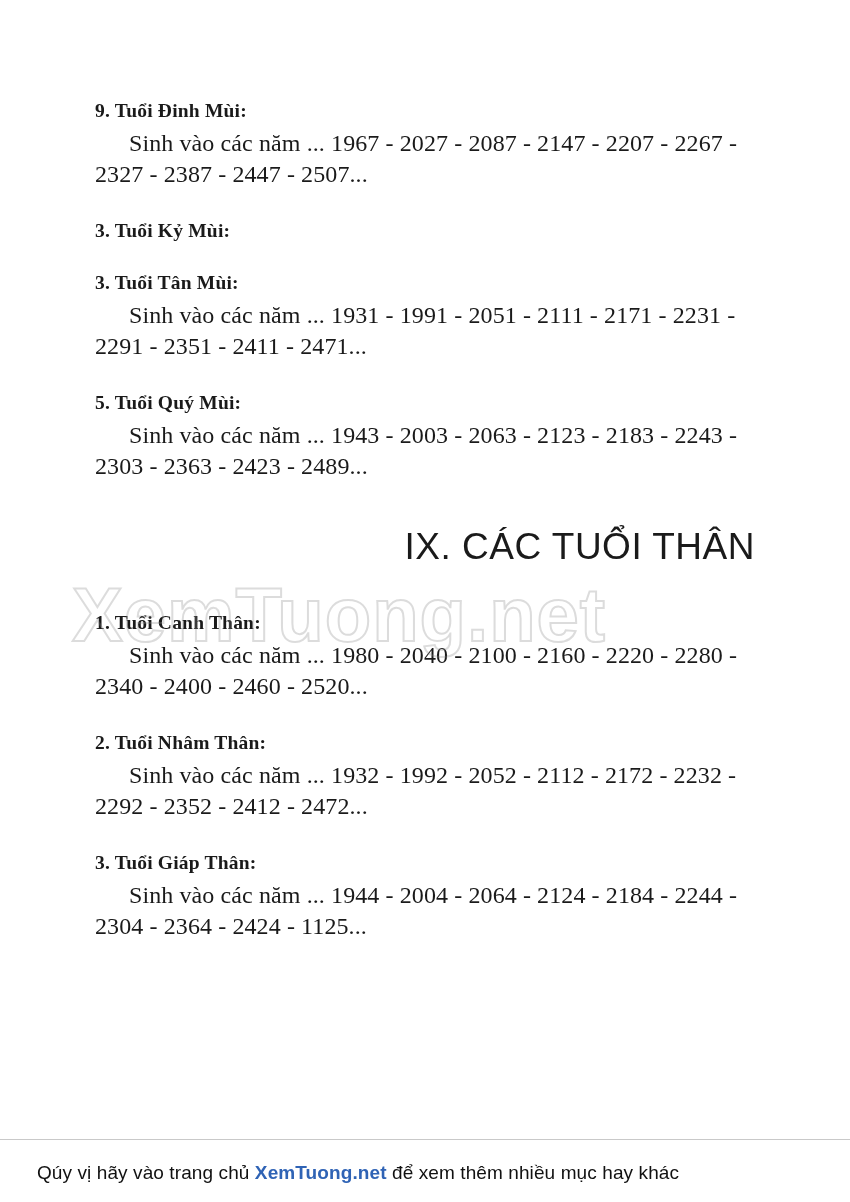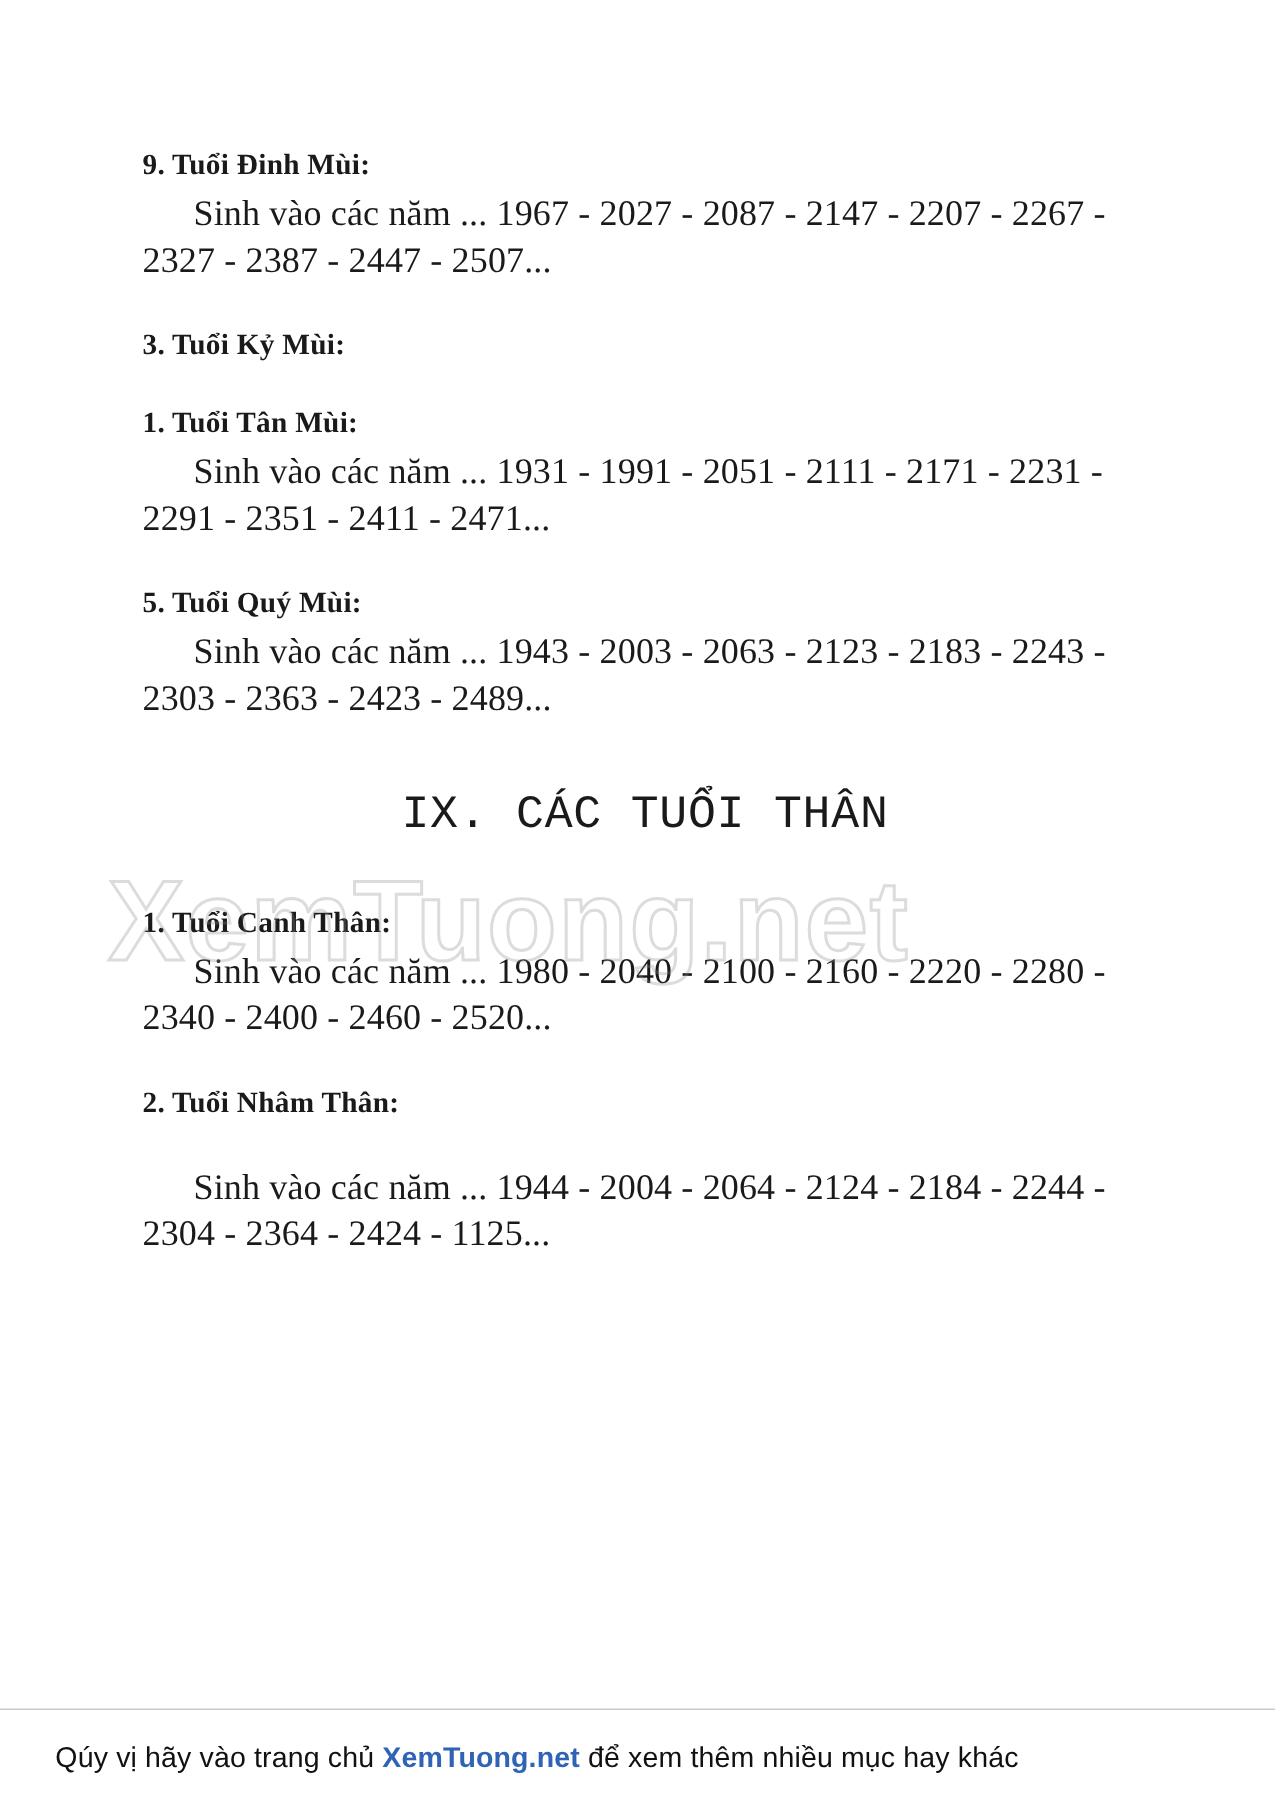--- a/index.html
+++ b/index.html
@@ -69,27 +69,27 @@
     font-size: 24px;
     line-height: 31px;
     margin: 0;
     padding: 0;
     text-indent: 34px;
     text-align: left;
     letter-spacing: 0.1px;
   }
 
   h2.section-title {
-    font-family: Liberation Mono, monospace;
-    font-size: 31px;
+    font-family: Liberation Sans, sans-serif;
+    font-size: 37px;
     font-weight: normal;
     margin: 44px 0 44px 0;
     padding: 0;
     letter-spacing: 0.5px;
-    text-align: center;
+    text-align: right;
     padding-left: 10px;
   }
 
   .footer {
     position: absolute;
     left: 0;
     bottom: 18px;
     width: 716px;
     text-align: center;
     font-family: "Liberation Sans", sans-serif;
@@ -122,41 +122,43 @@
     <div class="block">
       <h3 class="item-title">9. Tuổi Đinh Mùi:</h3>
       <p class="body-text">Sinh vào các năm ... 1967 - 2027 - 2087 - 2147 - 2207 - 2267 - 2327 - 2387 - 2447 - 2507...</p>
     </div>
 
     <div class="block">
       <h3 class="item-title">3. Tuổi Kỷ Mùi:</h3>
     </div>
 
     <div class="block">
-      <h3 class="item-title">1. Tuổi Tân Mùi:</h3>
+      <h3 class="item-title">3. Tuổi Tân Mùi:</h3>
       <p class="body-text">Sinh vào các năm ... 1931 - 1991 - 2051 - 2111 - 2171 - 2231 - 2291 - 2351 - 2411 - 2471...</p>
     </div>
 
     <div class="block tight">
       <h3 class="item-title">5. Tuổi Quý Mùi:</h3>
       <p class="body-text">Sinh vào các năm ... 1943 - 2003 - 2063 - 2123 - 2183 - 2243 - 2303 - 2363 - 2423 - 2489...</p>
     </div>
 
     <h2 class="section-title">IX. CÁC TUỔI THÂN</h2>
 
     <div class="block">
       <h3 class="item-title">1. Tuổi Canh Thân:</h3>
       <p class="body-text">Sinh vào các năm ... 1980 - 2040 - 2100 - 2160 - 2220 - 2280 - 2340 - 2400 - 2460 - 2520...</p>
     </div>
 
     <div class="block">
       <h3 class="item-title">2. Tuổi Nhâm Thân:</h3>
+      <p class="body-text">Sinh vào các năm ... 1932 - 1992 - 2052 - 2112 - 2172 - 2232 - 2292 - 2352 - 2412 - 2472...</p>
     </div>
 
     <div class="block">
+      <h3 class="item-title">3. Tuổi Giáp Thân:</h3>
       <p class="body-text">Sinh vào các năm ... 1944 - 2004 - 2064 - 2124 - 2184 - 2244 - 2304 - 2364 - 2424 - 1125...</p>
     </div>
 
   </div>
 
   <div class="footer-rule"></div>
 
   <div class="footer">
     <span>Qúy vị hãy vào trang chủ </span><a class="brand" href="#" style="text-decoration:none;">XemTuong.net</a><span> để xem thêm nhiều mục hay khác</span>
   </div>

